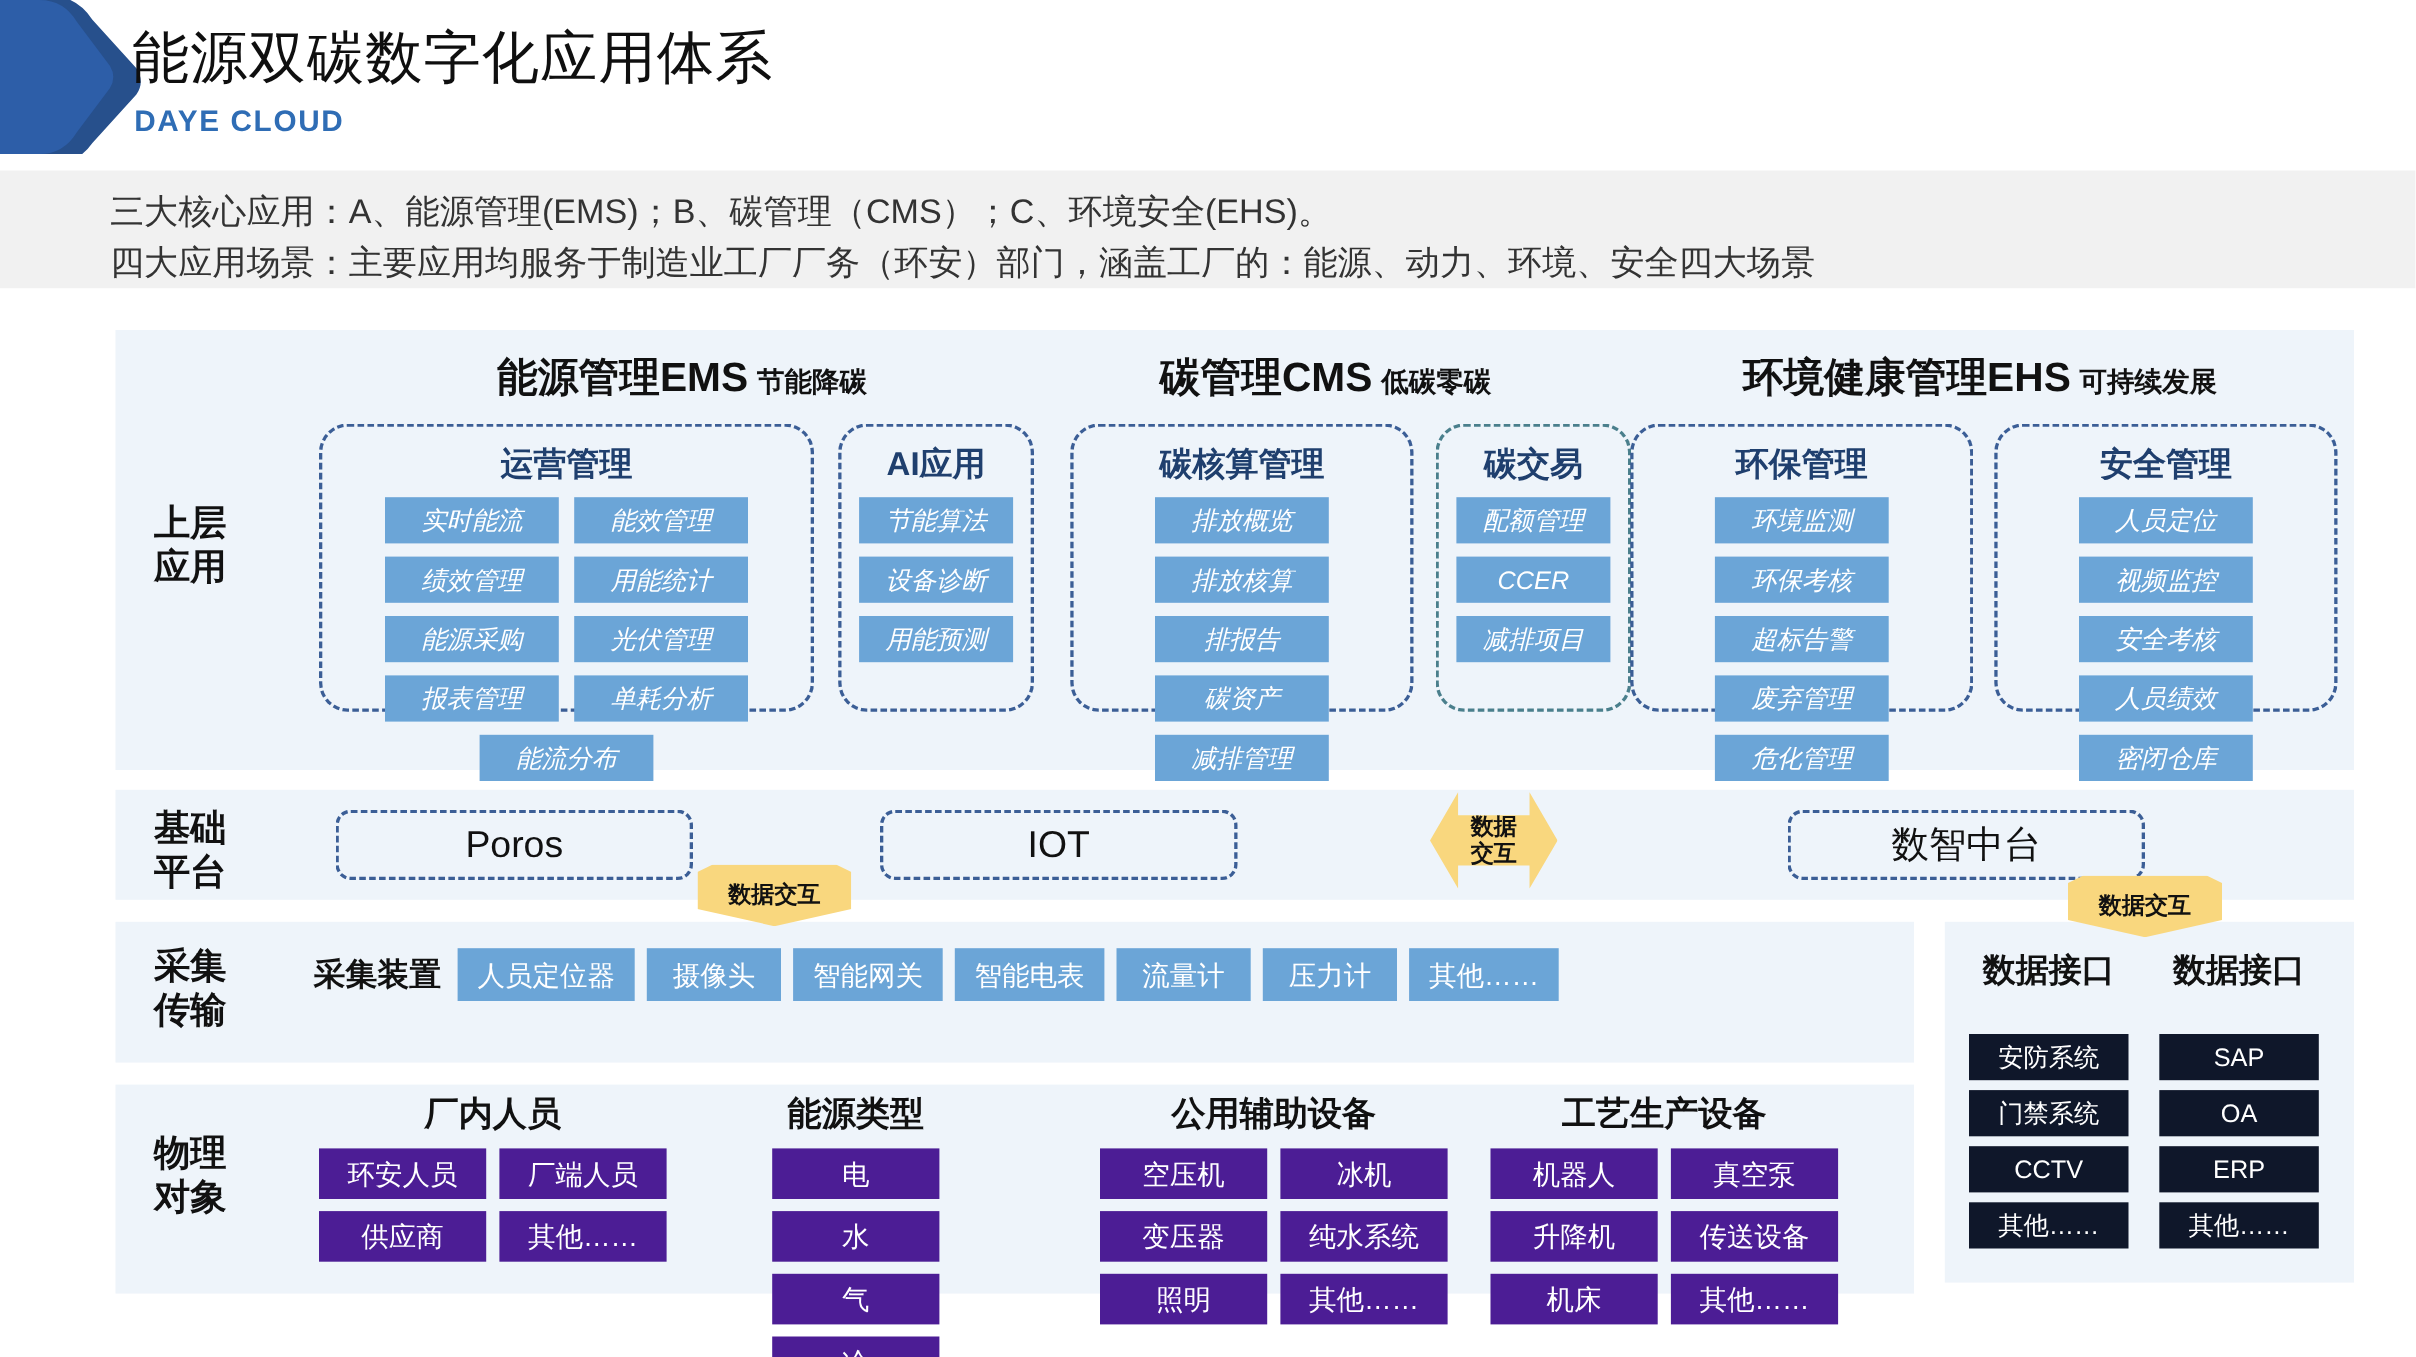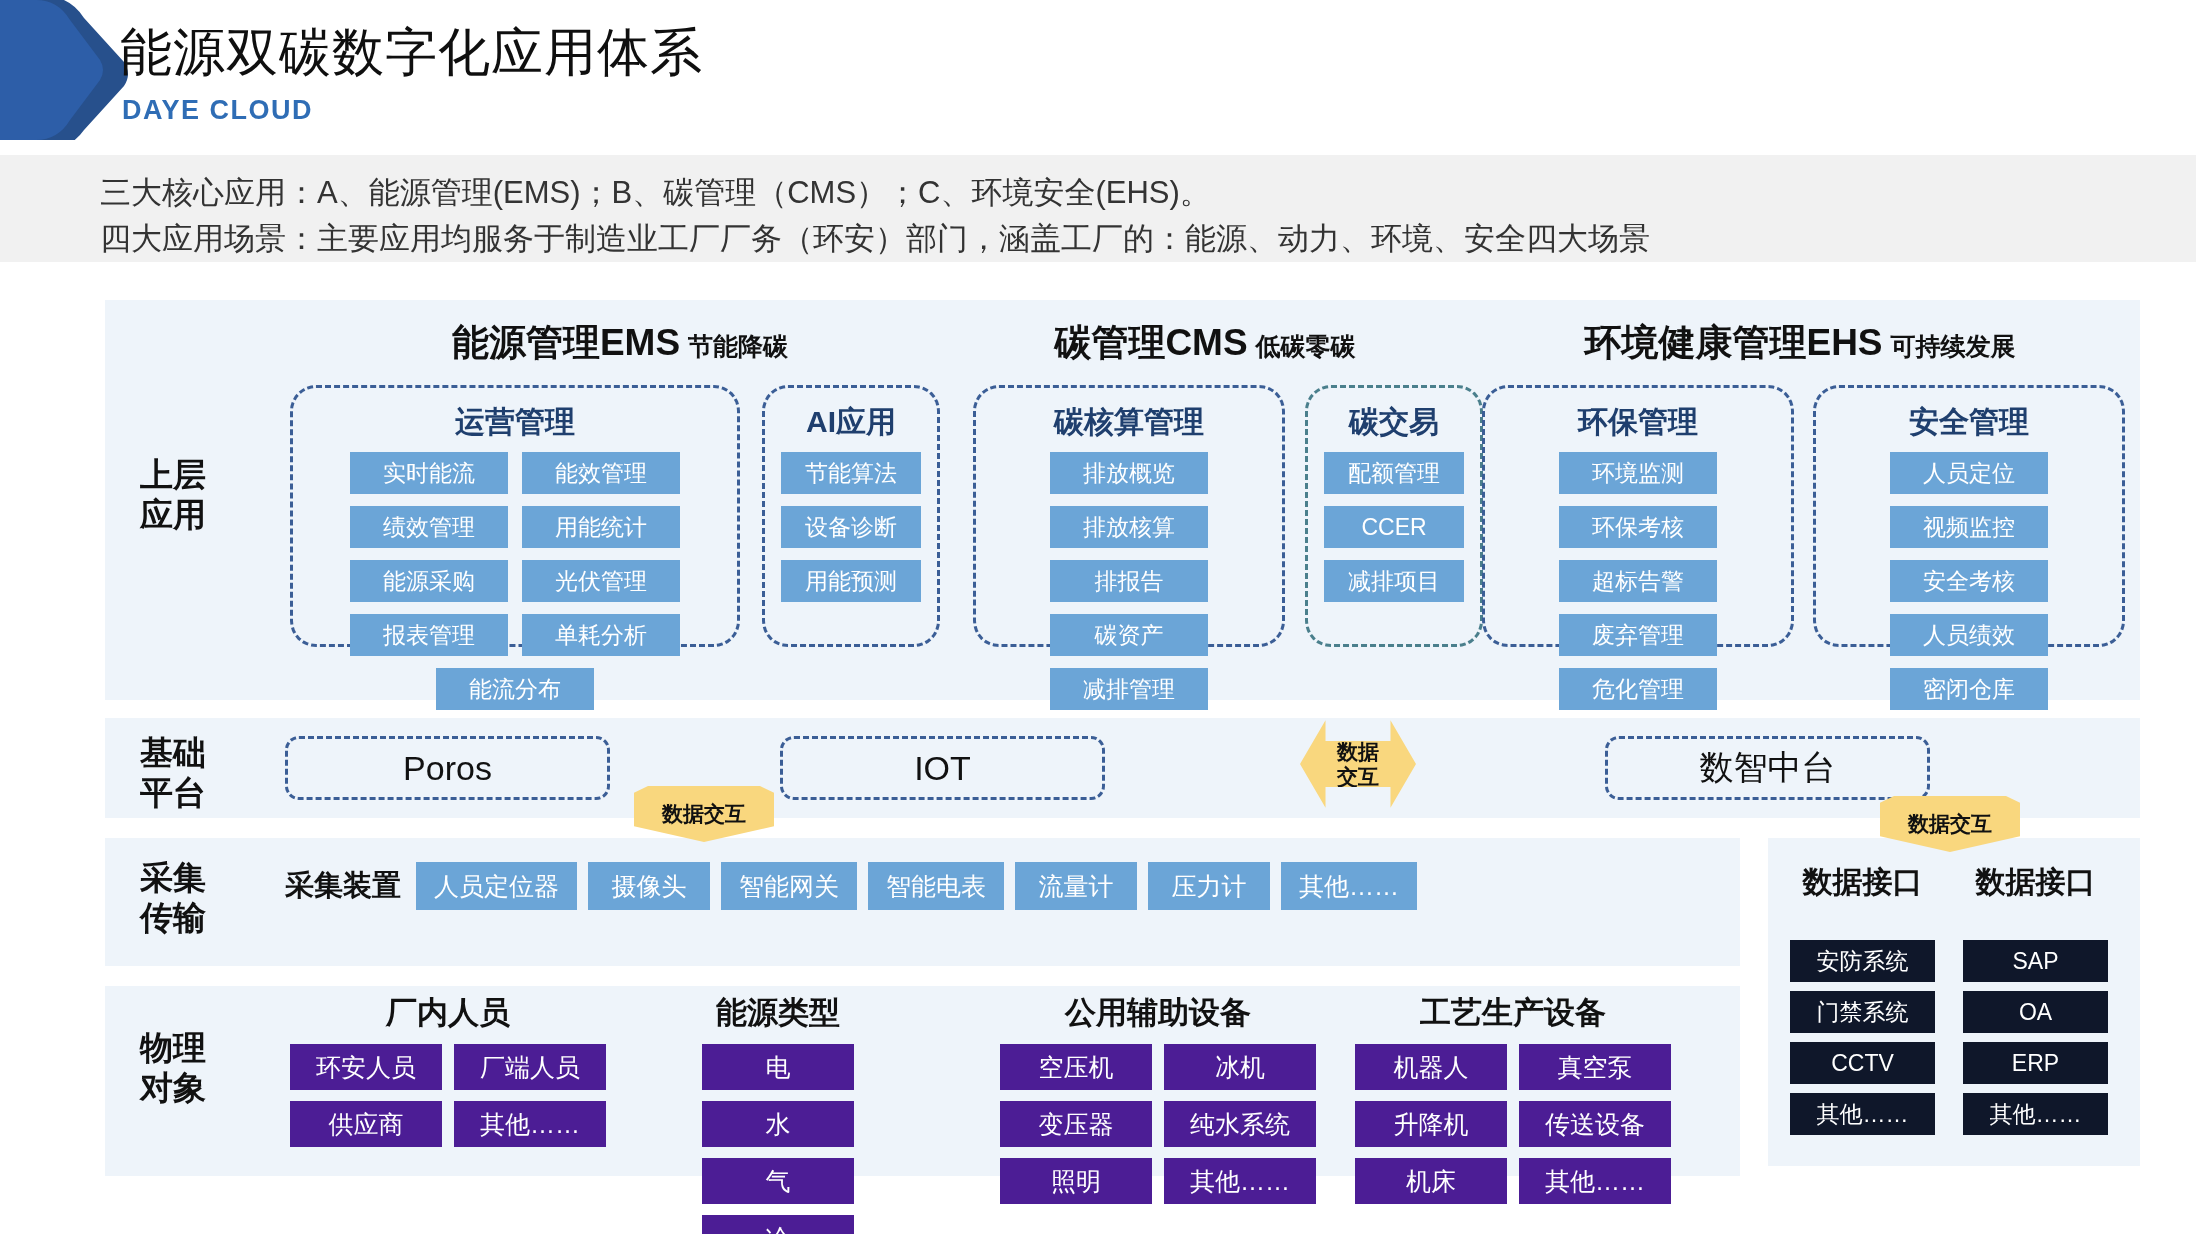--- a/index.html
+++ b/index.html
@@ -35,27 +35,27 @@
   .suite-title .small { font-size:25px; font-weight:bold; color:#111; margin-left:8px; }
 
   .group { position:absolute; top:85px; border:3px dashed #3b5e96; border-radius:26px; background:transparent; }
   .group.teal { border-color:#4a7f8c; }
   .group-title { position:absolute; top:14px; left:0; width:100%; text-align:center;
                  font-size:30px; font-weight:bold; color:#1f3f6e; white-space:nowrap; }
   .tiles { position:absolute; top:64px; left:0; width:100%;
            display:flex; flex-wrap:wrap; justify-content:center; align-content:flex-start; gap:12px 14px; padding:0 16px; }
   .tile { background:#6ba5d7; color:#ffffff; font-size:23px; display:flex; align-items:center; justify-content:center;
           height:42px; white-space:nowrap; }
-  .tile.w1 { width:158px; }
+  .tile.w1 { width:158px;font-style:italic; }
 
   
   #band-plat { left:105px; top:718px; width:2035px; height:100px; }
   #lbl-plat  { left:140px; top:733px; }
   .plat-box { position:absolute; top:736px; height:64px; border:3px dashed #3b5e96; border-radius:14px;
-              display:flex; align-items:center; justify-content:center; font-size:34px; color:#111; }
+              display:flex; align-items:center; justify-content:center; font-size:34px; color:#111;margin-left:20px; }
 
   
   #band-acq { left:105px; top:838px; width:1635px; height:128px; }
   #lbl-acq  { left:140px; top:858px; }
   .acq-strip { position:absolute; left:285px; top:862px; display:flex; align-items:center; gap:11px; }
   .acq-head { font-size:29px; font-weight:bold; color:#111; white-space:nowrap; margin-right:4px; }
   .acq-tile { background:#6ba5d7; color:#fff; font-size:25px; height:48px; display:flex; align-items:center;
               justify-content:center; white-space:nowrap; padding:0 18px; min-width:122px; }
 
   

